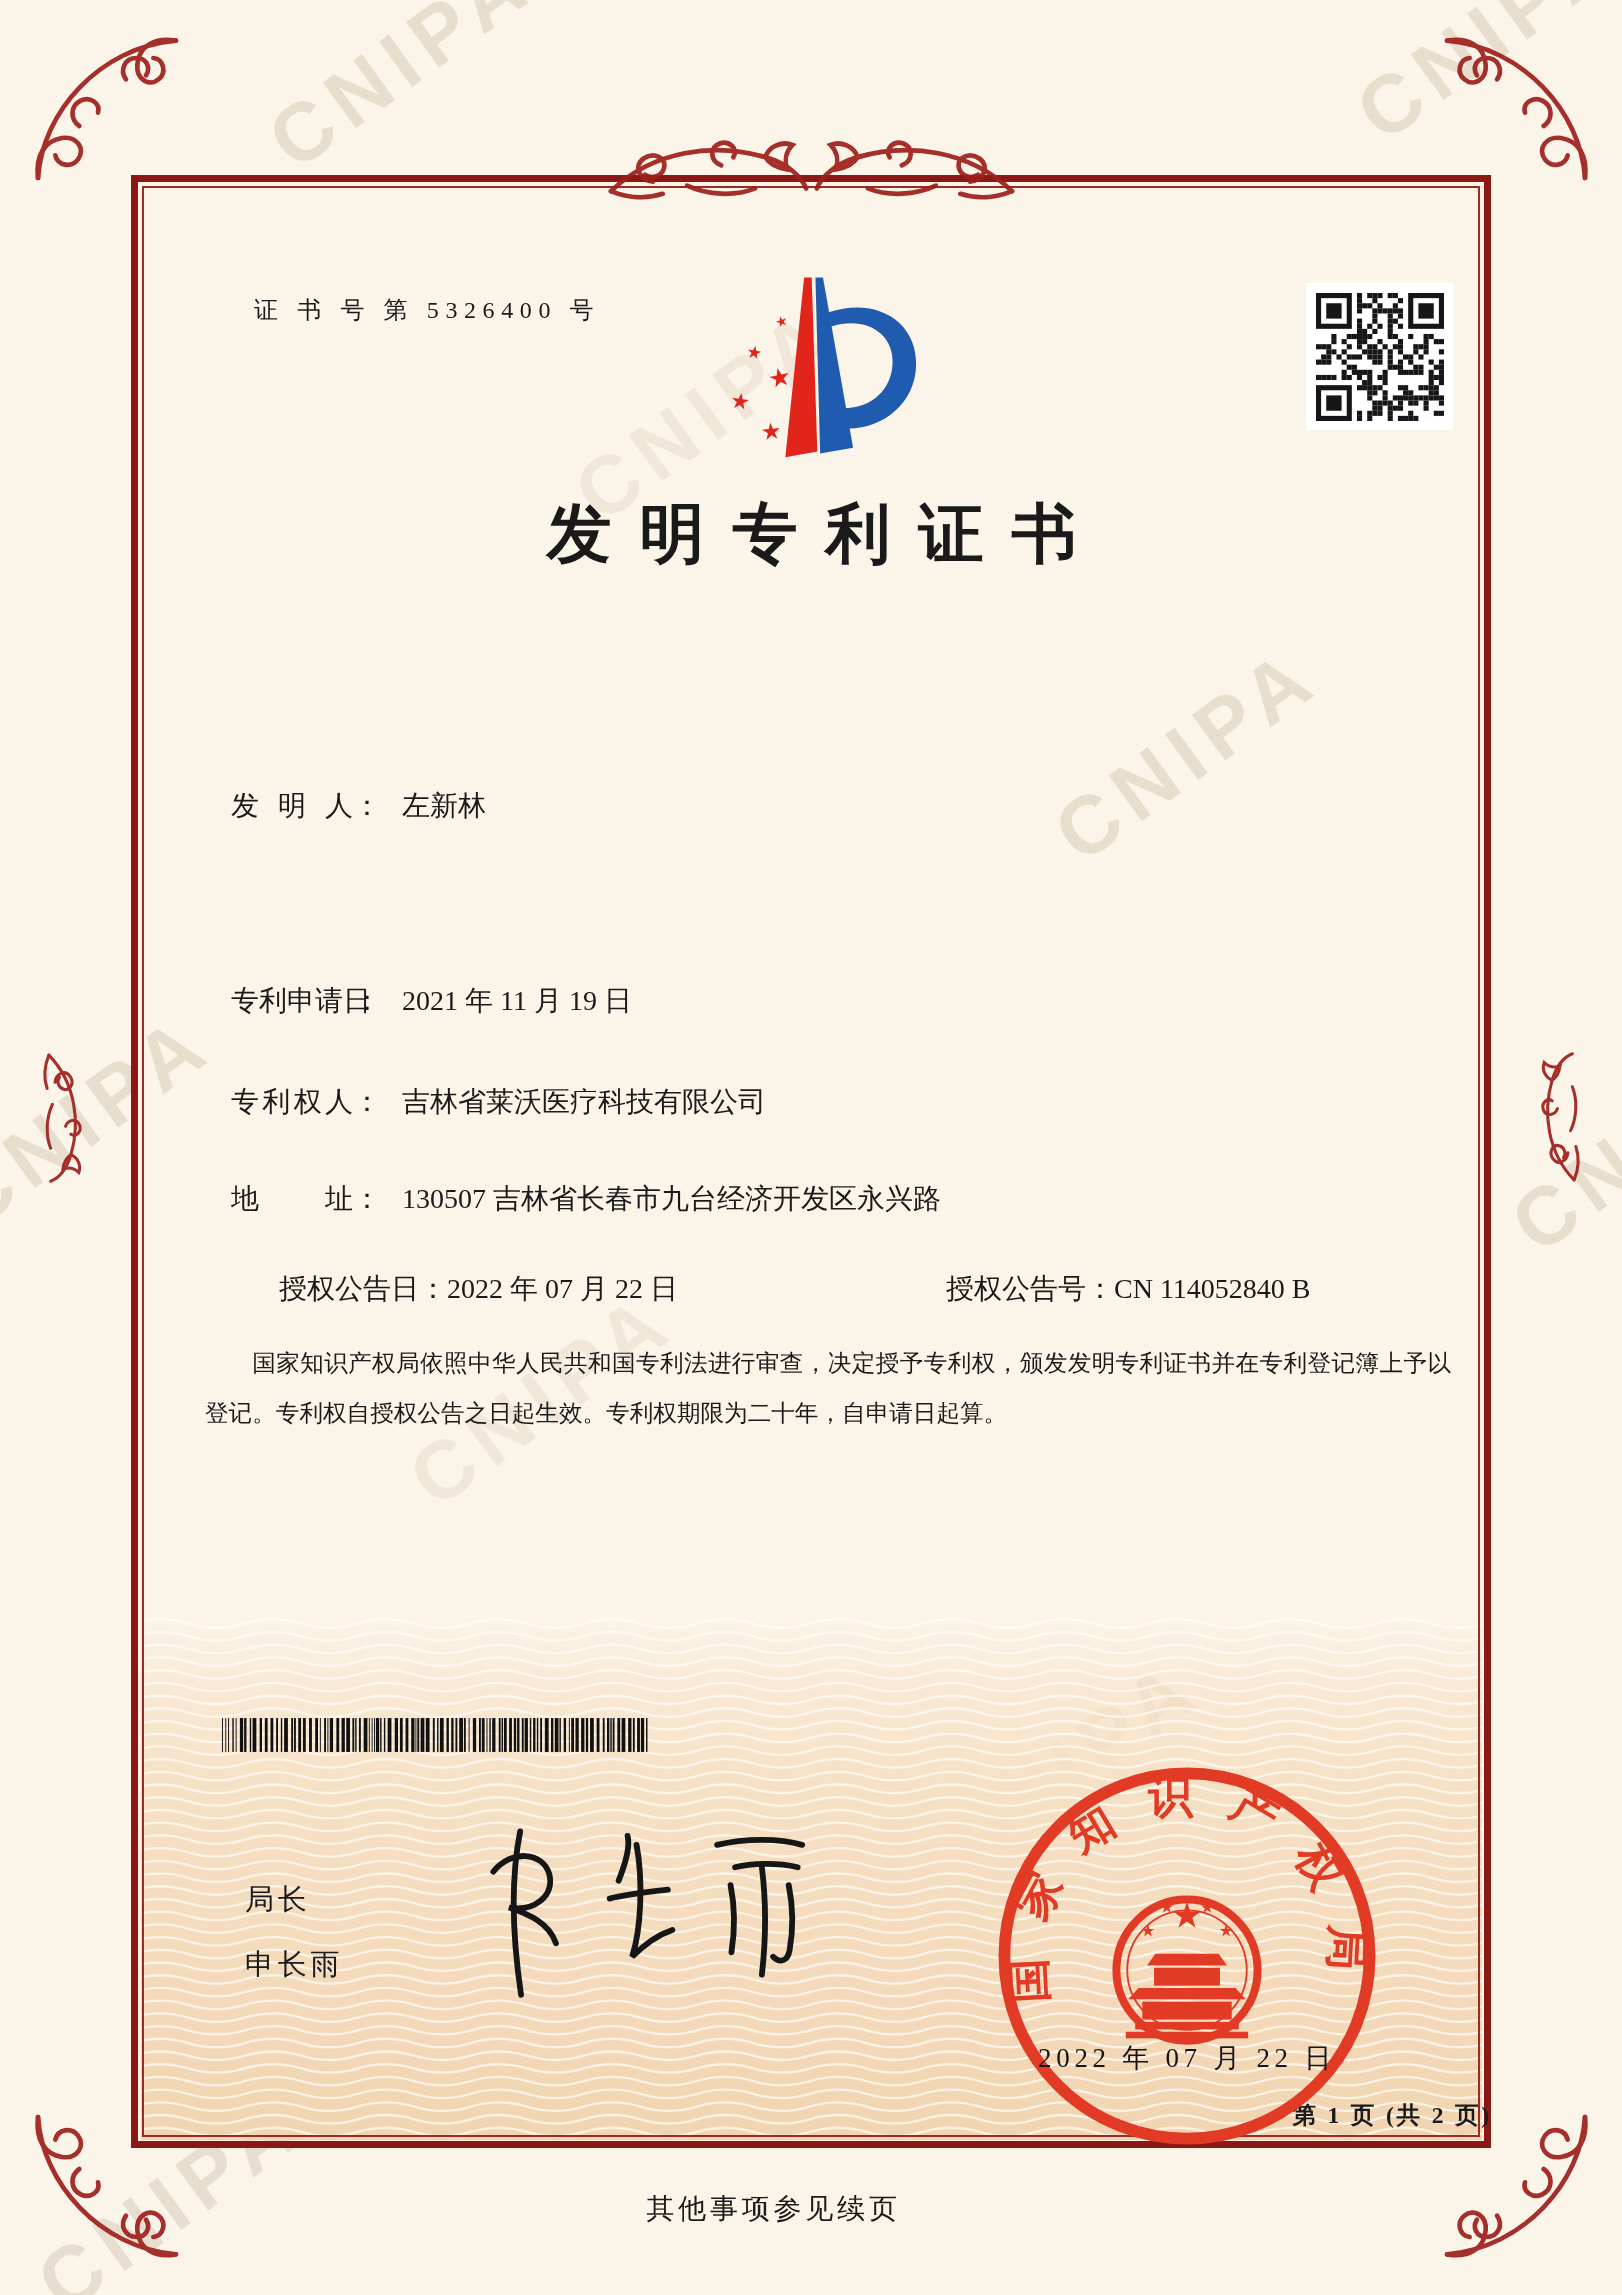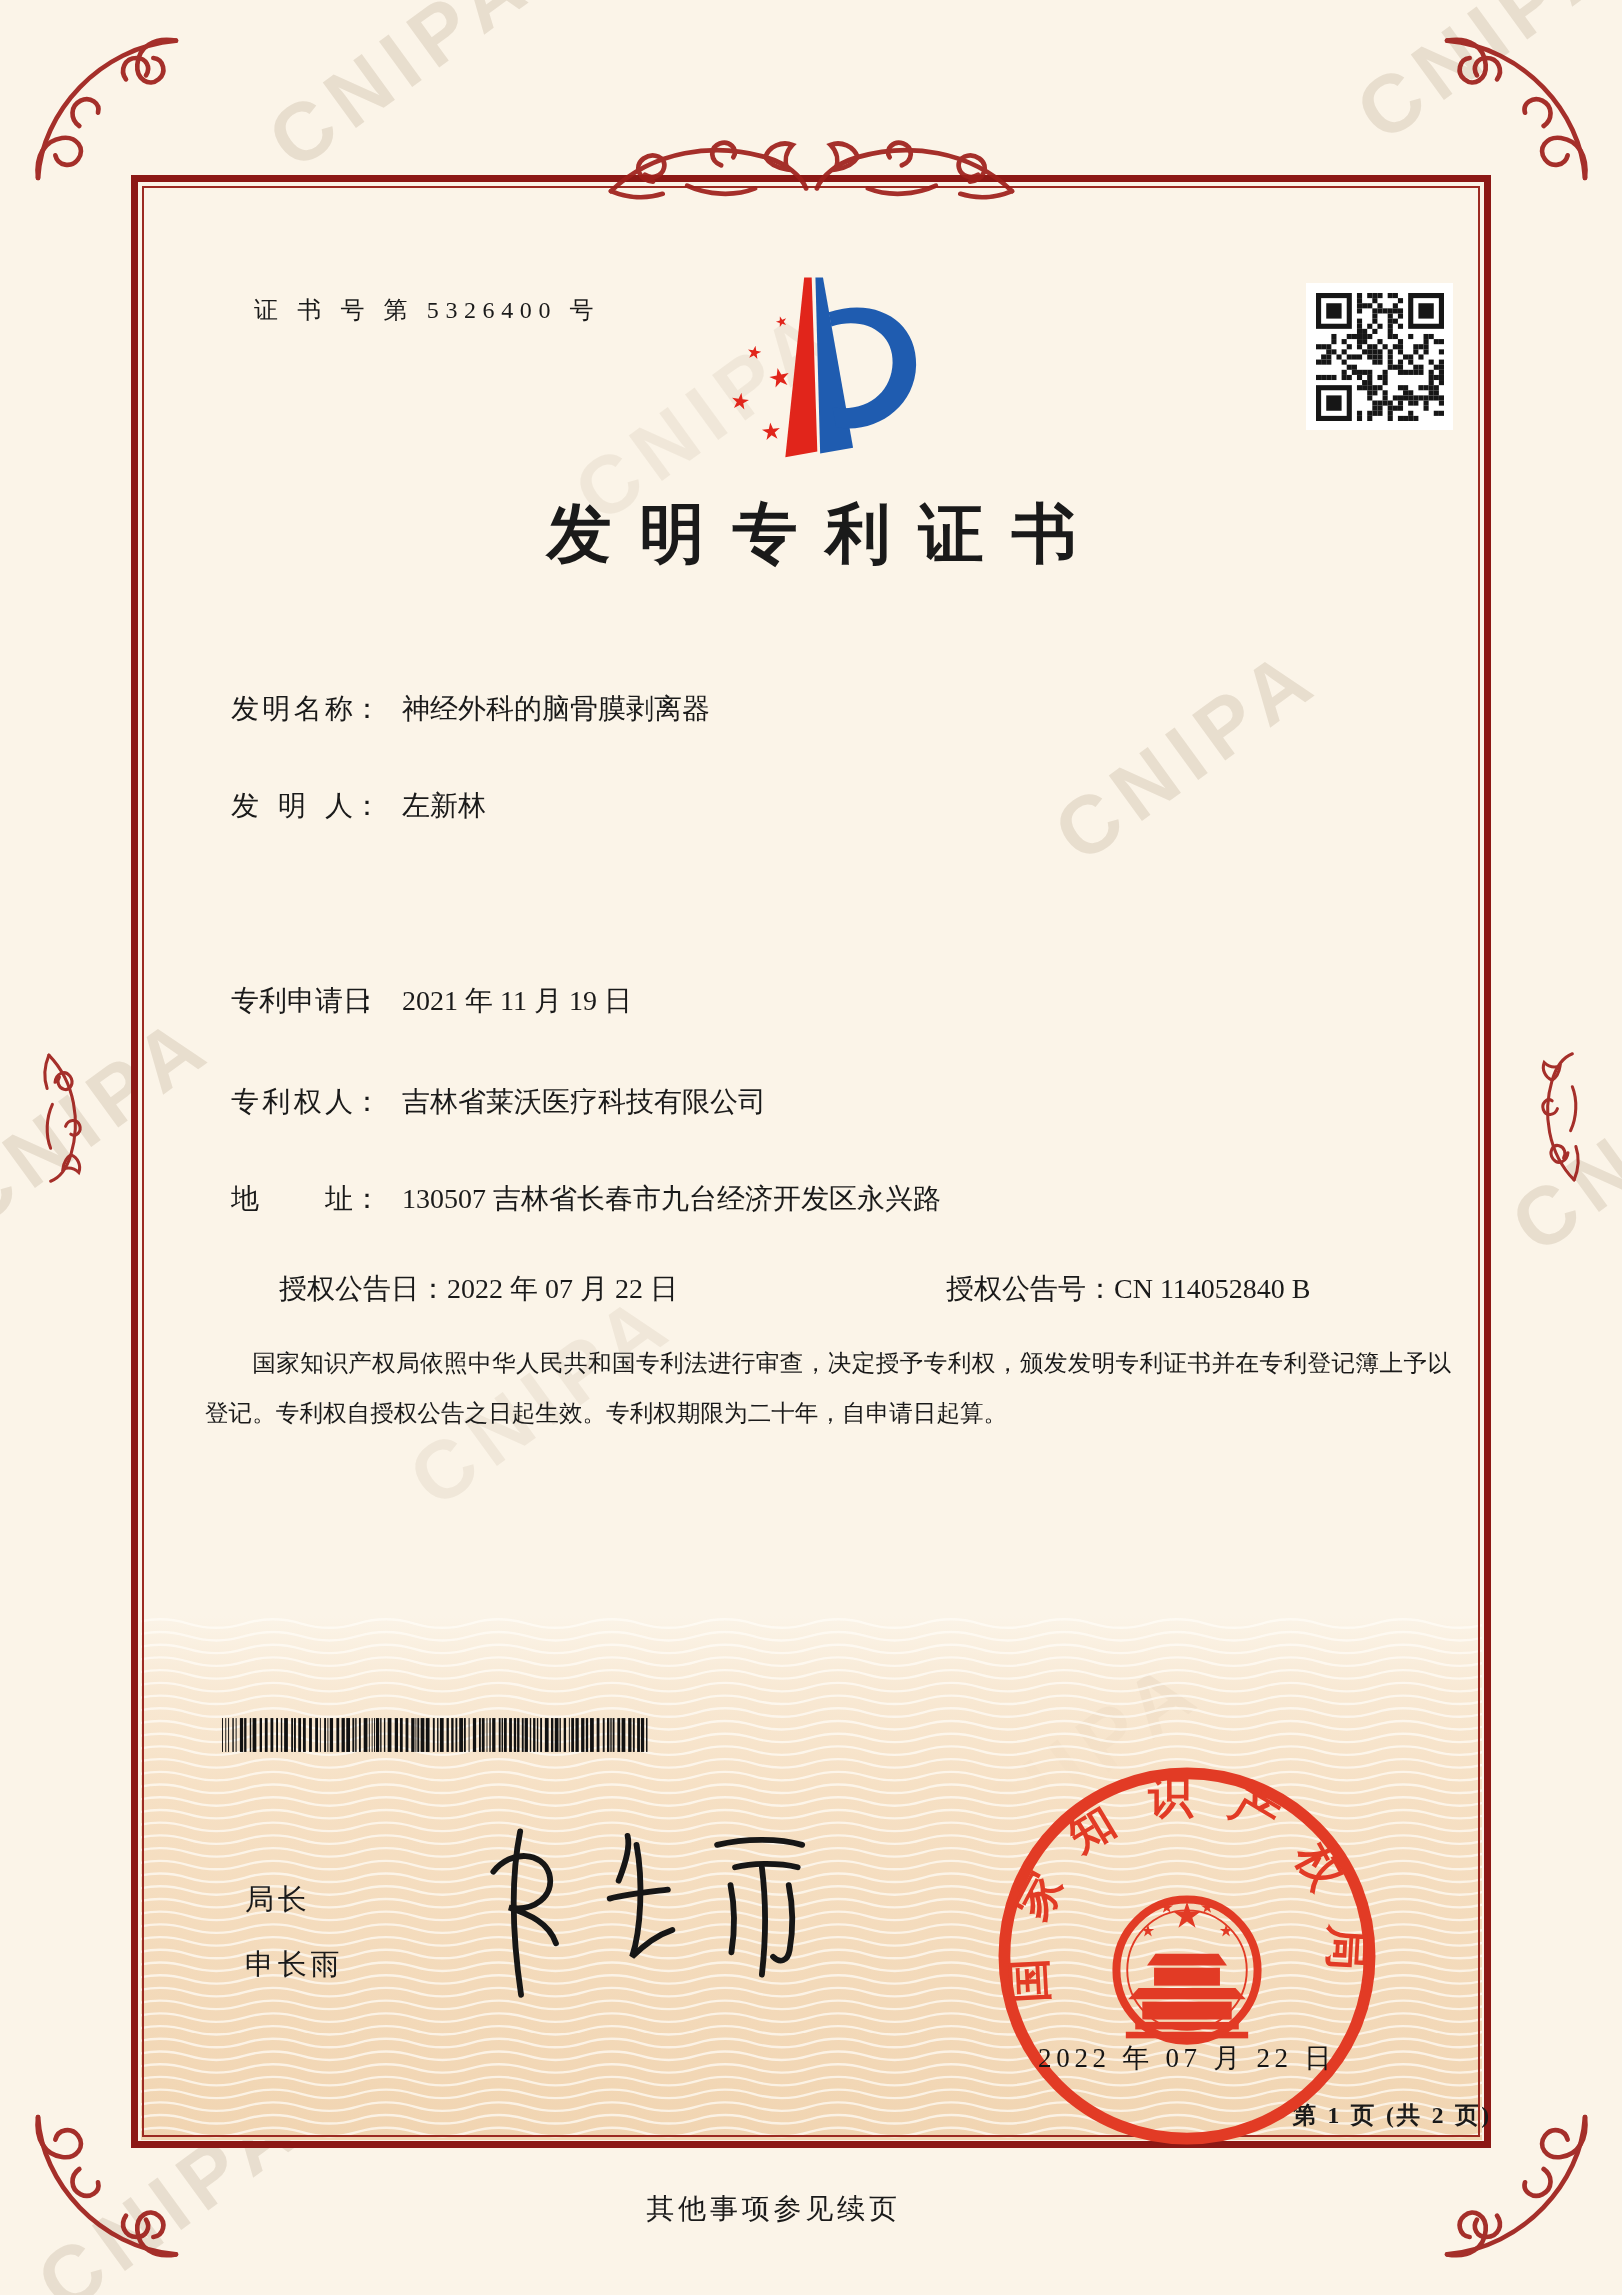--- a/index.html
+++ b/index.html
@@ -393,23 +393,20 @@
         <rect x="209" y="11" width="55" height="55" fill="#ffffff"></rect>
         <rect x="220" y="22" width="33" height="33" fill="#161616"></rect>
         <rect x="0" y="198" width="77" height="77" fill="#161616"></rect>
         <rect x="11" y="209" width="55" height="55" fill="#ffffff"></rect>
         <rect x="22" y="220" width="33" height="33" fill="#161616"></rect>
       </svg>
   </div>
 
   <div class="title">发明专利证书</div>
 
-  <div class="frow" style="top:690px">
-    <span class="rowlabel">发明名称</span><span>：</span><span class="rowval">神经外科的脑骨膜剥离器</span>
-  </div>
   <div class="frow" style="top:787px">
     <span class="rowlabel">发明人</span><span>：</span><span class="rowval">左新林</span>
   </div>
   <div class="frow" style="top:982px">
     <span class="rowlabel">专利申请日</span><span>：</span><span class="rowval">2021 年 11 月 19 日</span>
   </div>
   <div class="frow" style="top:1083px">
     <span class="rowlabel">专利权人</span><span>：</span><span class="rowval">吉林省莱沃医疗科技有限公司</span>
   </div>
   <div class="frow" style="top:1180px">

